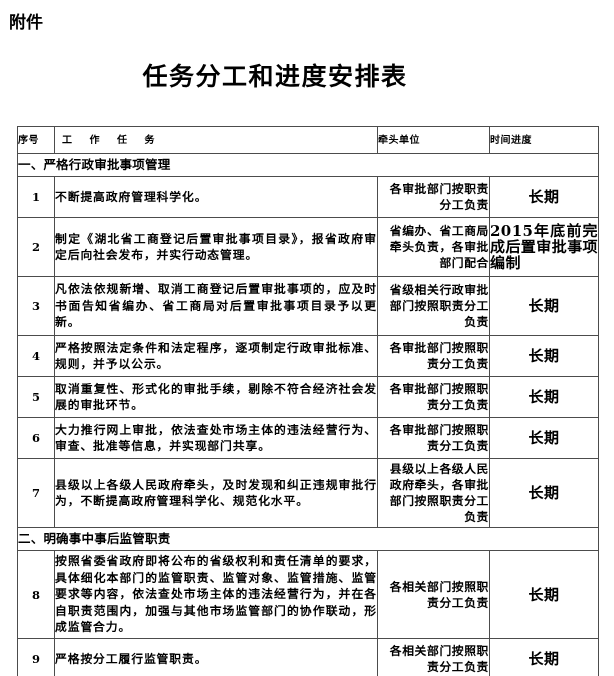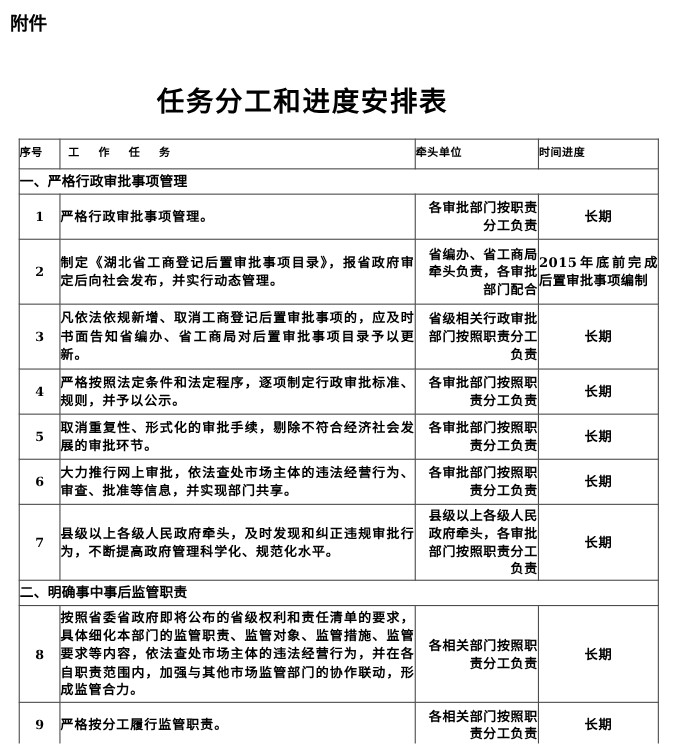--- a/index.html
+++ b/index.html
@@ -34,21 +34,21 @@
     font-size: 17px;
     line-height: 22px;
     letter-spacing: 0px;
     white-space: nowrap;
   }
 
   
   .doc-title {
     position: absolute;
     left: 0;
-    top: 76px;
+    top: 60px;
     width: 550px;
     text-align: center;
     font-family: "DejaVu Serif", "Liberation Serif", serif;
     font-weight: bold;
     font-size: 25px;
     line-height: 34px;
     letter-spacing: 1.5px;
     white-space: nowrap;
   }
 
@@ -134,21 +134,21 @@
     padding: 3px 4px 3px 5px;
     font-size: 11.8px;
     line-height: 16px;
     letter-spacing: 0.6px;
     font-weight: bold;
   }
 
   .time-cell {
     text-align: center;
     padding: 3px 5px;
-    font-size: 12px;
+    font-size: 15px;
     line-height: 16px;
     letter-spacing: 0.6px;
     font-weight: bold;
   }
   .time-cell.justified {
     text-align: left;
     letter-spacing: 0.4px;
     text-align: justify;
     text-justify: inter-character;
   }
@@ -178,21 +178,21 @@
           <td class="h-unit">牵头单位</td>
           <td class="h-time">时间进度</td>
         </tr>
 
         <tr class="section">
           <td colspan="4">一、严格行政审批事项管理</td>
         </tr>
 
         <tr>
           <td class="num-cell" style="height:40px;">1</td>
-          <td class="task-cell">严格行政审批事项管理。</td>
+          <td class="task-cell">不断提高政府管理科学化。</td>
           <td class="unit-cell">各审批部门按职责分工负责</td>
           <td class="time-cell">长期</td>
         </tr>
 
         <tr>
           <td class="num-cell" style="height:58px;">2</td>
           <td class="task-cell">制定《湖北省工商登记后置审批事项目录》，报省政府审定后向社会发布，并实行动态管理。</td>
           <td class="unit-cell">省编办、省工商局牵头负责，各审批部门配合</td>
           <td class="time-cell justified">2015年底前完成后置审批事项编制</td>
         </tr>

